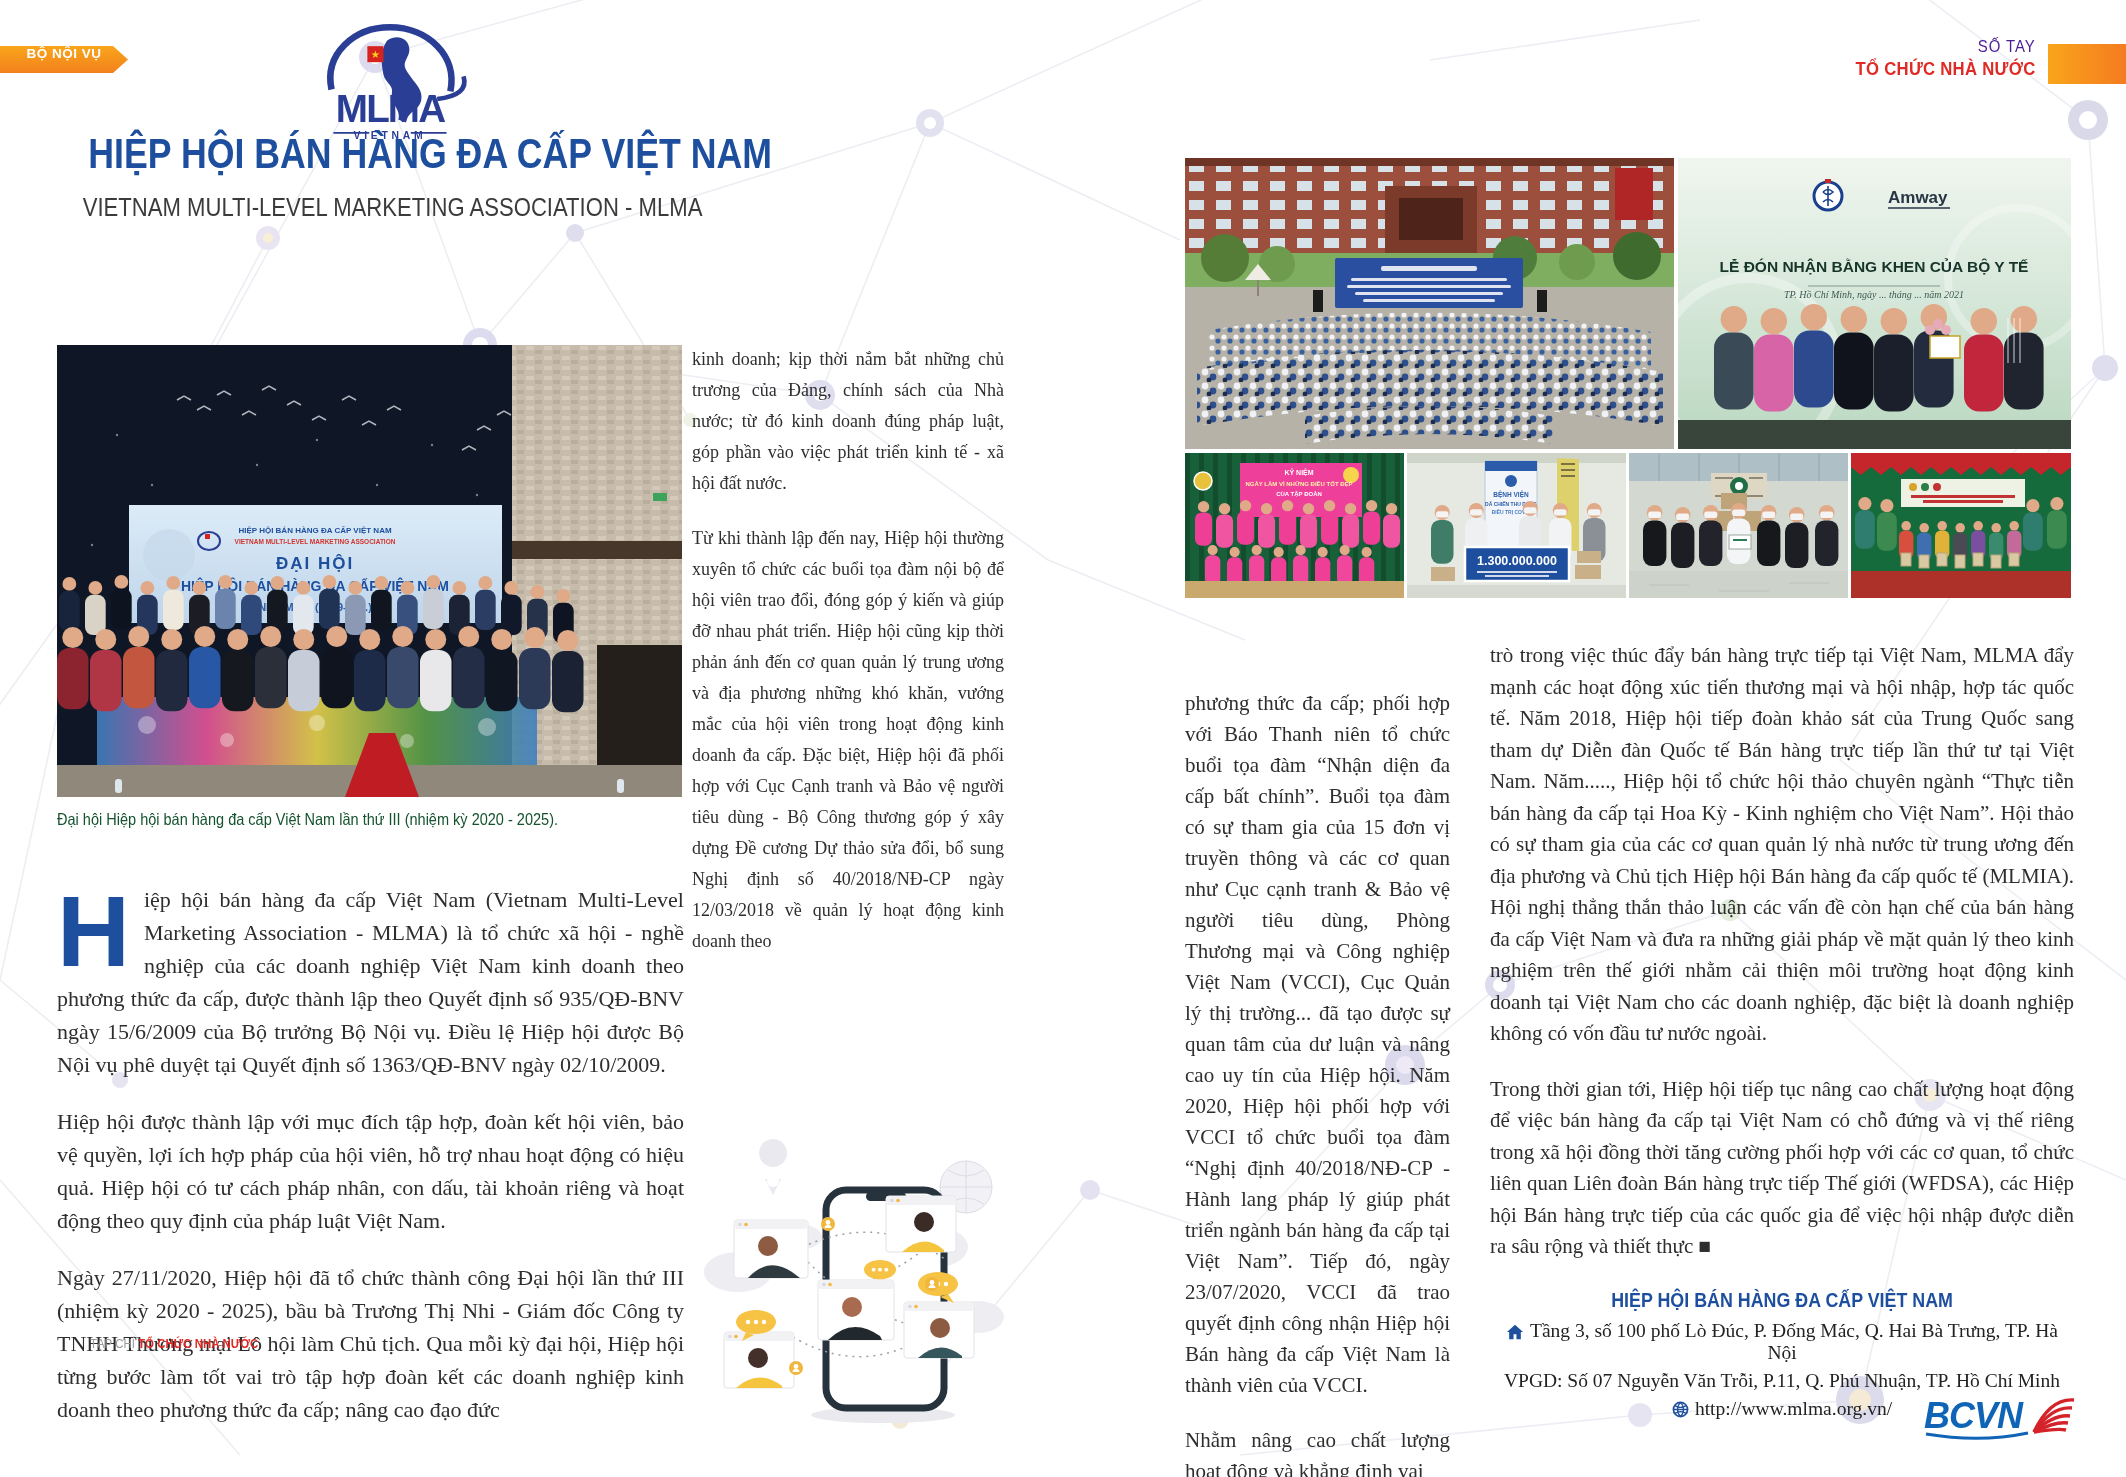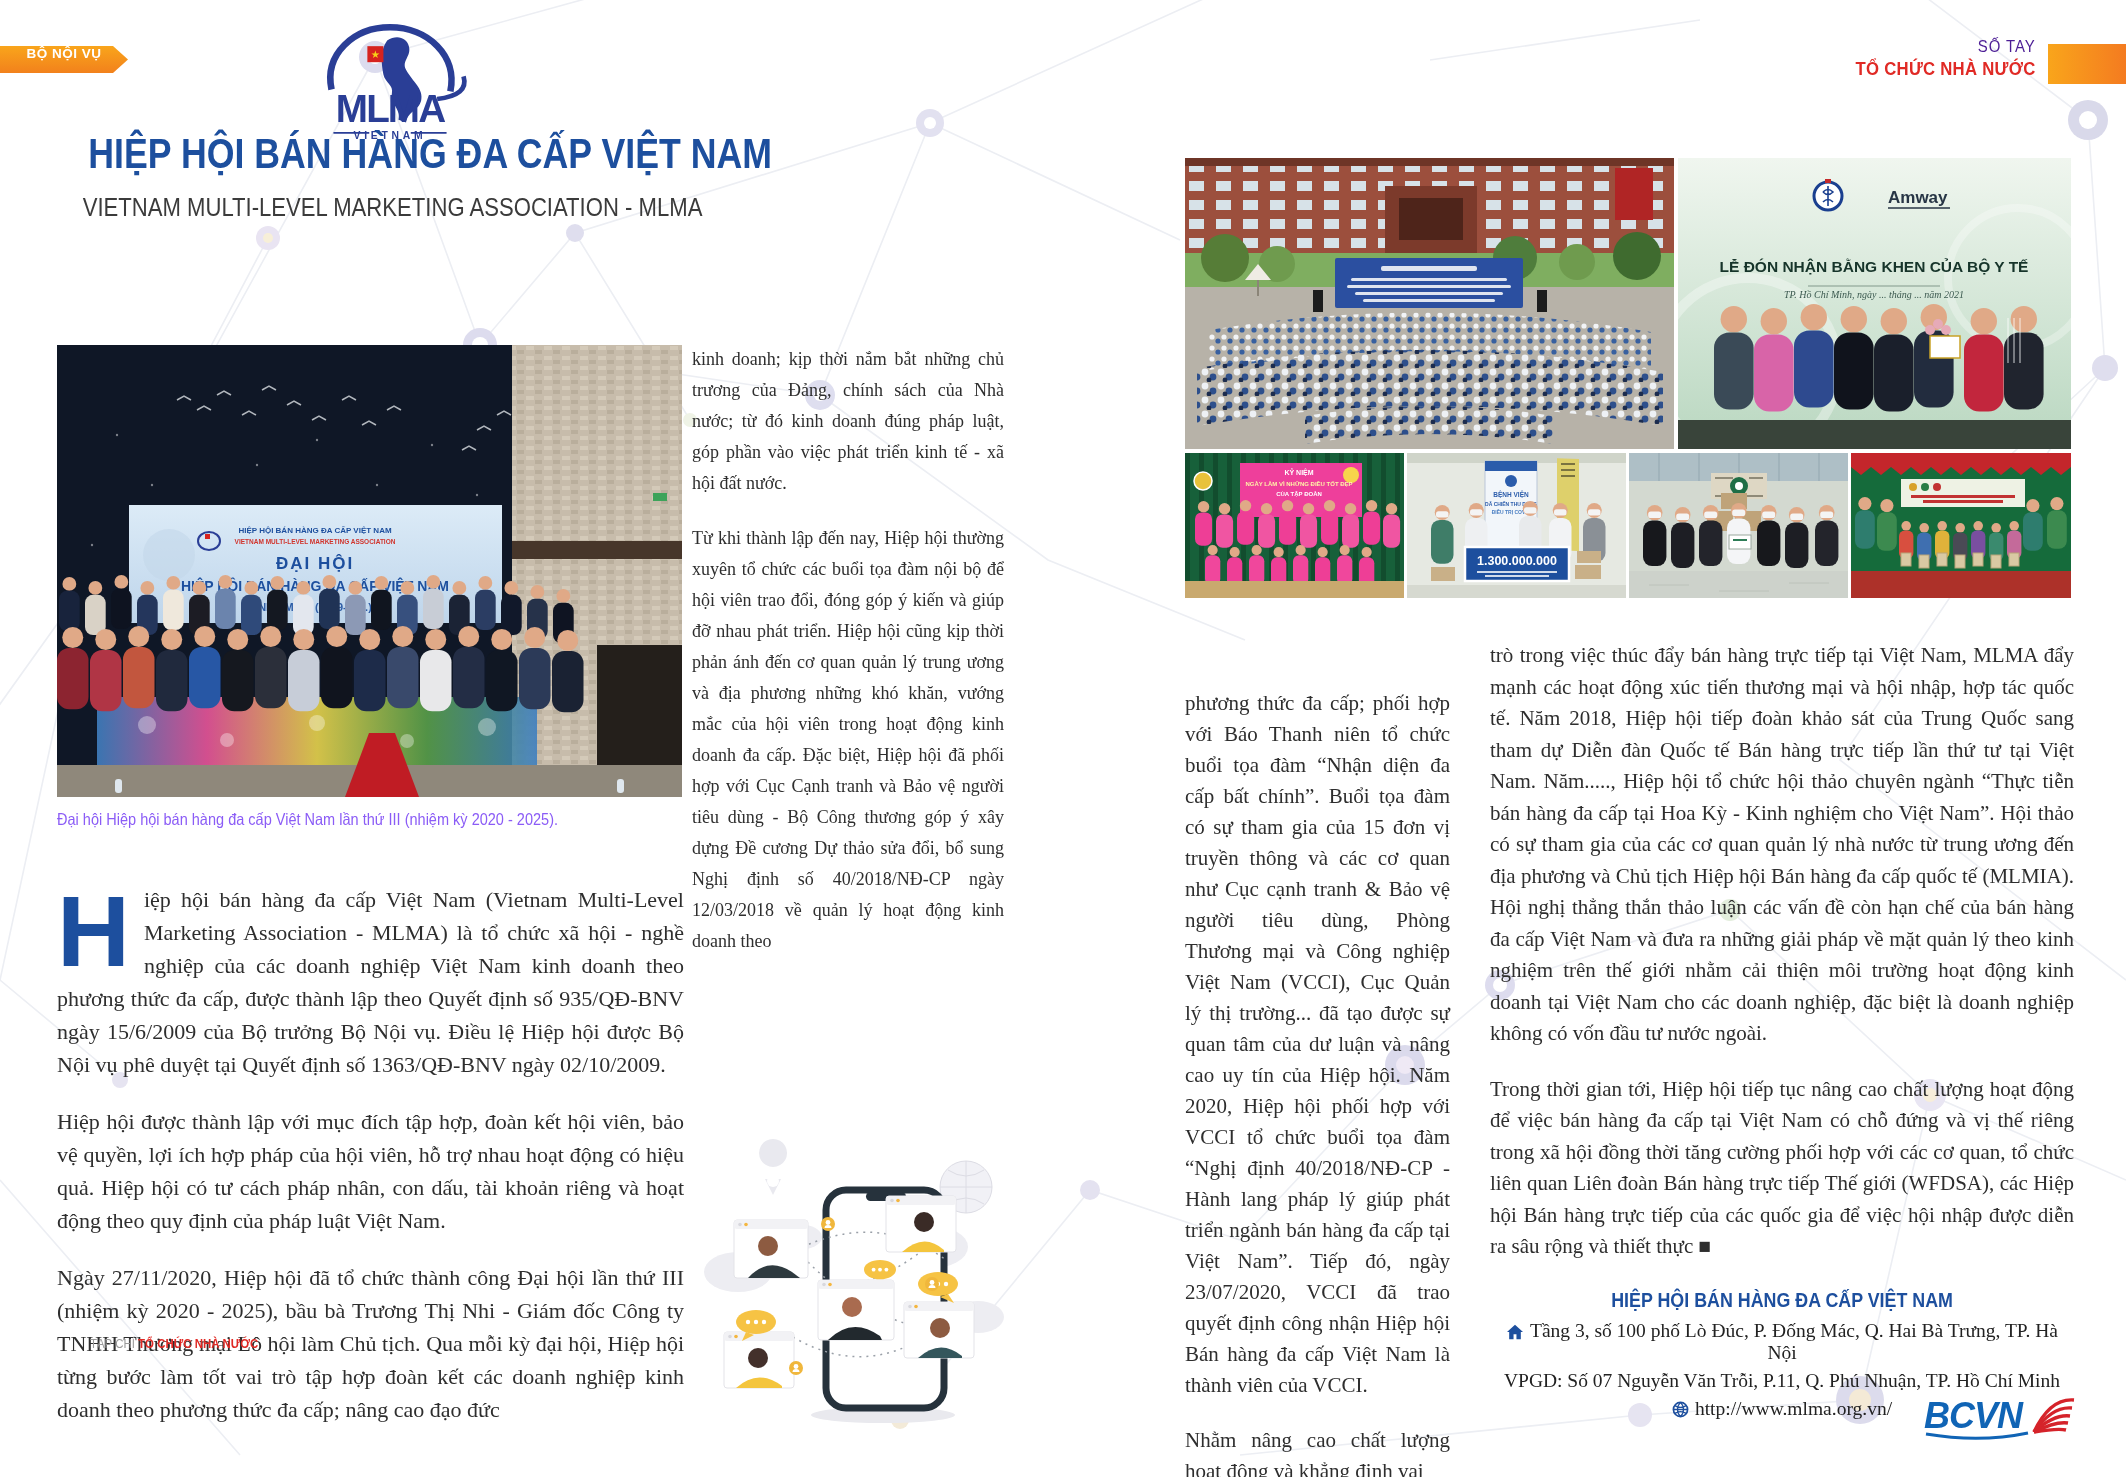--- a/index.html
+++ b/index.html
@@ -22,21 +22,21 @@
   .hdr-right .l2{color:#e02a25;font-size:19px;font-weight:bold;letter-spacing:.3px;}
   .orange-block{right:0;top:44px;width:78px;height:40px;background:linear-gradient(90deg,#f9a51b,#f47b20);}
   .section-label{left:1185px;top:74px;width:676px;text-align:center;color:#e02a25;font-weight:bold;font-size:20px;}
   
   .title-wrap{left:28px;top:130px;width:722px;text-align:center;}
   .title{font-size:42px;font-weight:bold;color:#1d4f9e;letter-spacing:0;}
   .subtitle-wrap{left:28px;top:192px;width:722px;text-align:center;}
   .subtitle{font-size:26px;color:#3b3b3b;}
   
   .main-photo{left:57px;top:345px;width:625px;height:452px;}
-  .caption{left:57px;top:810px;width:625px;color:#8b5cf6;font-size:16.5px;}
+  .caption{left:57px;top:810px;width:625px;color:#14532d;font-size:16.5px;}
   
   .col{position:absolute;text-align:justify;}
   .col p{margin:0 0 24px 0;}
   .col1{left:57px;top:883px;width:627px;font-size:22px;line-height:33px;}
   .col2{left:692px;top:344px;width:312px;font-size:18px;line-height:31px;}
   .col3{left:1185px;top:640px;width:265px;font-size:21px;line-height:31px;margin-top:48px;}
   .col4{left:1490px;top:640px;width:584px;font-size:21px;line-height:31.5px;}
   .dropcap{float:left;font-family:"Liberation Sans","DejaVu Sans",sans-serif;font-weight:bold;
            color:#1d4f9e;font-size:101px;line-height:84px;margin:6px 14px 0 0;}
   

